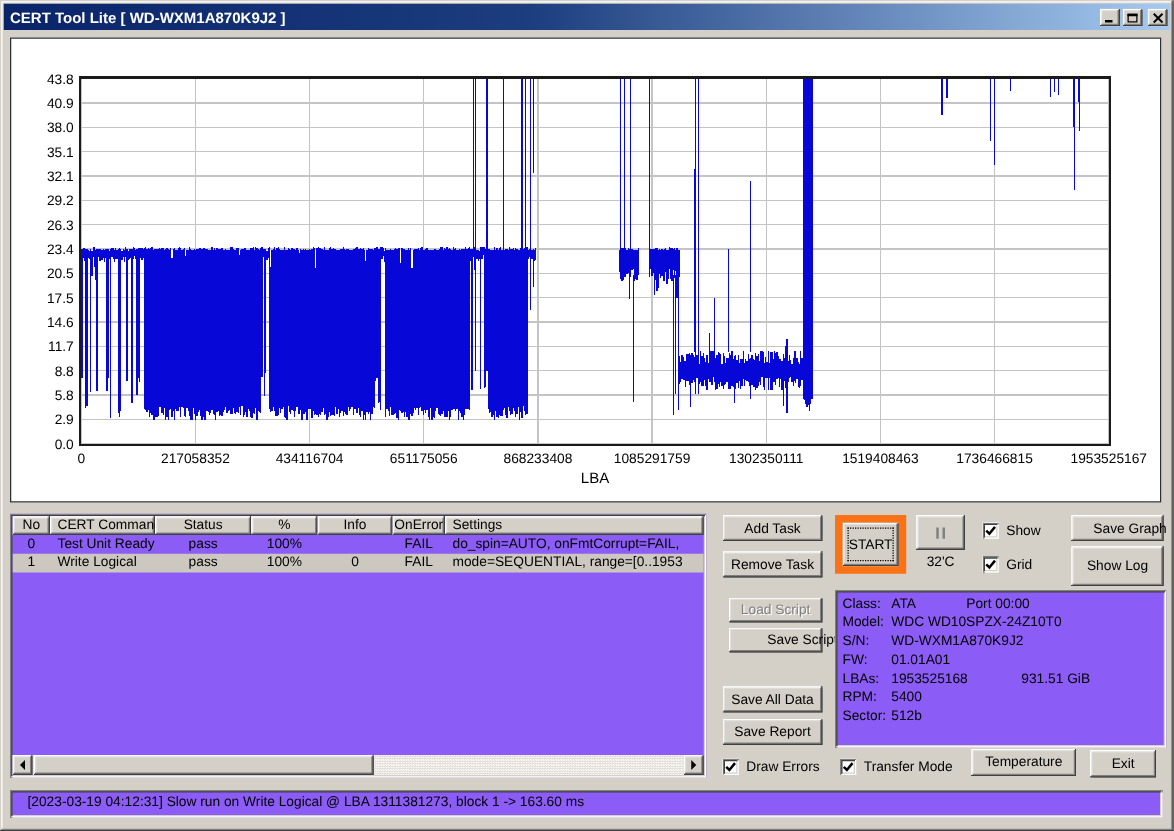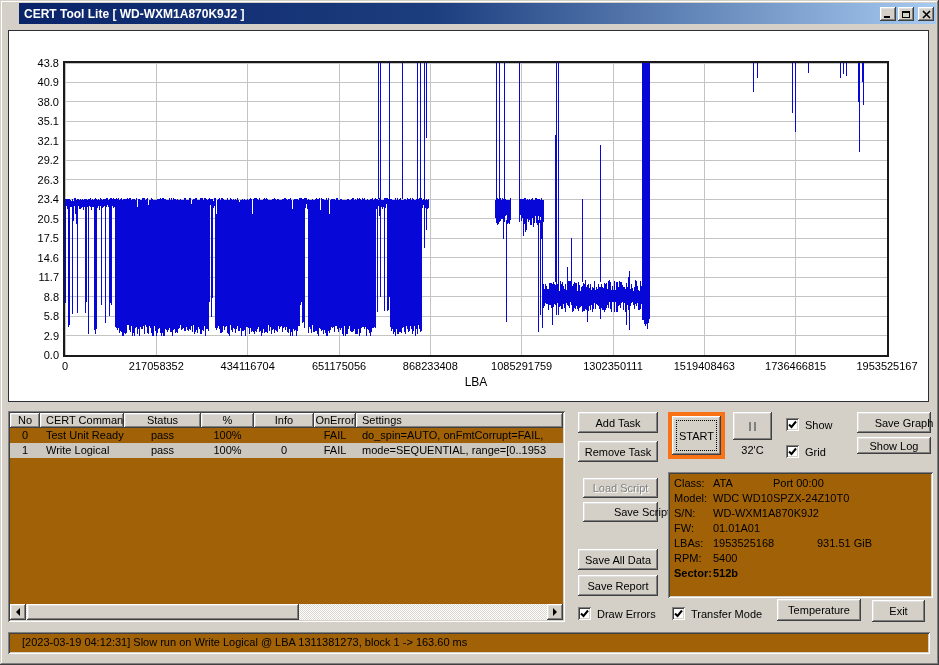--- a/index.html
+++ b/index.html
@@ -2,35 +2,35 @@
 <html><head>
 <meta charset="utf-8">
 <style>
   html,body{margin:0;padding:0;background:#808080;}
   *{box-sizing:border-box;}
   .window{position:relative;width:939px;height:665px;background:#d4d0c8;
     font-family:"Liberation Sans",sans-serif;font-size:11px;color:#000;overflow:hidden;
     box-shadow:inset -1px -1px #404040,inset 1px 1px #d4d0c8,inset -2px -2px #808080,inset 2px 2px #fff;}
   .titlebar{position:absolute;left:3px;top:3px;right:3px;height:21px;
     background:linear-gradient(90deg,#0a246a 0%,#1c3d7e 45%,#a6caf0 100%);
-    display:flex;align-items:center;margin-left:16px;}
+    display:flex;align-items:center;}
   .title{color:#fff;font-weight:bold;font-size:12px;padding-left:5px;white-space:nowrap;}
   .tb-btns{position:absolute;right:2px;top:4px;display:flex;}
   .tb-btn{width:16px;height:14px;background:#d4d0c8;margin-left:2px;display:flex;align-items:center;justify-content:center;
     box-shadow:inset -1px -1px #404040,inset 1px 1px #fff,inset -2px -2px #808080,inset 2px 2px #dfdfdf;}
   .chart-panel{position:absolute;left:8px;top:30px;width:921px;height:372px;background:#fff;border:1px solid #2a2f3a;}
   .chart-title{position:absolute;top:6px;left:0;right:0;text-align:center;
     font-family:"Liberation Serif",serif;font-weight:bold;font-size:15px;}
   #plot-svg{position:absolute;left:0;top:0;}
   .btn{position:absolute;background:#d4d0c8;display:flex;align-items:center;justify-content:center;cursor:default;white-space:nowrap;
     box-shadow:inset -1px -1px #404040,inset 1px 1px #fff,inset -2px -2px #808080,inset 2px 2px #dfdfdf;}
   .btn.disabled{color:#808080;text-shadow:1px 1px 0 #fff;}
-  .start-btn{border:4px solid #f97316;}
+  .start-btn{border:6px solid #f97316;}
   .start-btn::after{content:"";position:absolute;inset:4px;border:1px dotted #000;}
-  .sunken{background:#a16207;box-shadow:inset 1px 1px #808080,inset -1px -1px #fff,inset 2px 2px #404040,inset -2px -2px #d4d0c8;}
+  .sunken{background:#8b5cf6;box-shadow:inset 1px 1px #808080,inset -1px -1px #fff,inset 2px 2px #404040,inset -2px -2px #d4d0c8;}
   .table-area{position:absolute;left:8px;top:411px;width:557px;height:211px;}
   .thead{position:absolute;left:2px;top:2px;right:2px;height:15px;display:flex;}
   .th{background:#d4d0c8;text-align:center;line-height:14px;overflow:hidden;white-space:nowrap;flex:none;
     box-shadow:inset -1px -1px #404040,inset 1px 1px #fff,inset -2px -2px #808080,inset 2px 2px #dfdfdf;}
   .tbody{position:absolute;left:2px;top:17px;right:2px;bottom:18px;overflow:hidden;}
   .tr{height:15px;display:flex;}
   .tr.sel{background:#ccc8bf;}
   .td{line-height:15px;overflow:hidden;white-space:nowrap;flex:none;}
   .hscroll{position:absolute;left:2px;right:2px;bottom:2px;height:16px;
     background:repeating-conic-gradient(#ffffff 0% 25%,#dcd8d0 25% 50%) 0 0/2px 2px;}
@@ -211,21 +211,21 @@
   <div class="cbrow" style="left:786px;top:445px;">
     <div class="cb">
       <svg width="9" height="9">
           <polyline points="1,4.5 3.5,7 8,1.5" fill="none" stroke="#000" stroke-width="2"></polyline>
         </svg>
     </div>
     <span class="cb-label">Grid</span>
   </div>
 
   <div class="btn" style="left:857px;top:412px;width:74px;height:21px;padding-left:20px;">Save Graph</div>
-  <div class="btn" style="left:857px;top:437px;width:74px;height:17px;">Show Log</div>
+  <div class="btn" style="left:857px;top:437px;width:74px;height:32px;">Show Log</div>
 
   <div class="btn disabled" style="left:583px;top:478px;width:75px;height:20px;">Load Script</div>
   <div class="btn" style="left:583px;top:502px;width:75px;height:20px;padding-left:43px;">Save Script</div>
   <div class="btn" style="left:578px;top:549px;width:80px;height:21px;">Save All Data</div>
   <div class="btn" style="left:578px;top:575px;width:80px;height:21px;">Save Report</div>
 
   <div class="info-panel sunken" id="info-panel">
       <div class="info-line" style="top: 4px; left: 0px; right: 0px;">
         <span style="position: absolute; left: 6px;">Class:</span>
         <span style="position: absolute; left: 45px;">ATA</span>
@@ -245,21 +245,21 @@
       </div>
       <div class="info-line" style="top: 64px; left: 0px; right: 0px; padding-left: 21px;">
         <span style="position: absolute; left: 6px;">LBAs:</span>
         <span style="position: absolute; left: 45px;">1953525168</span>
         <span style="position: absolute; left: 149px;">931.51 GiB</span>
       </div>
       <div class="info-line" style="top: 79px; left: 0px; right: 0px;">
         <span style="position: absolute; left: 6px;">RPM:</span>
         <span style="position: absolute; left: 45px;">5400</span>
       </div>
-      <div class="info-line" style="top: 94px; left: 0px; right: 0px; font-weight: bold;">
+      <div class="info-line" style="top: 94px; left: 0px; right: 0px;">
         <span style="position: absolute; left: 6px;">Sector:</span>
         <span style="position: absolute; left: 45px;">512b</span>
       </div>
     </div>
 
   <div class="cbrow" style="left:578px;top:607px;">
     <div class="cb">
       <svg width="9" height="9">
           <polyline points="1,4.5 3.5,7 8,1.5" fill="none" stroke="#000" stroke-width="2"></polyline>
         </svg>

